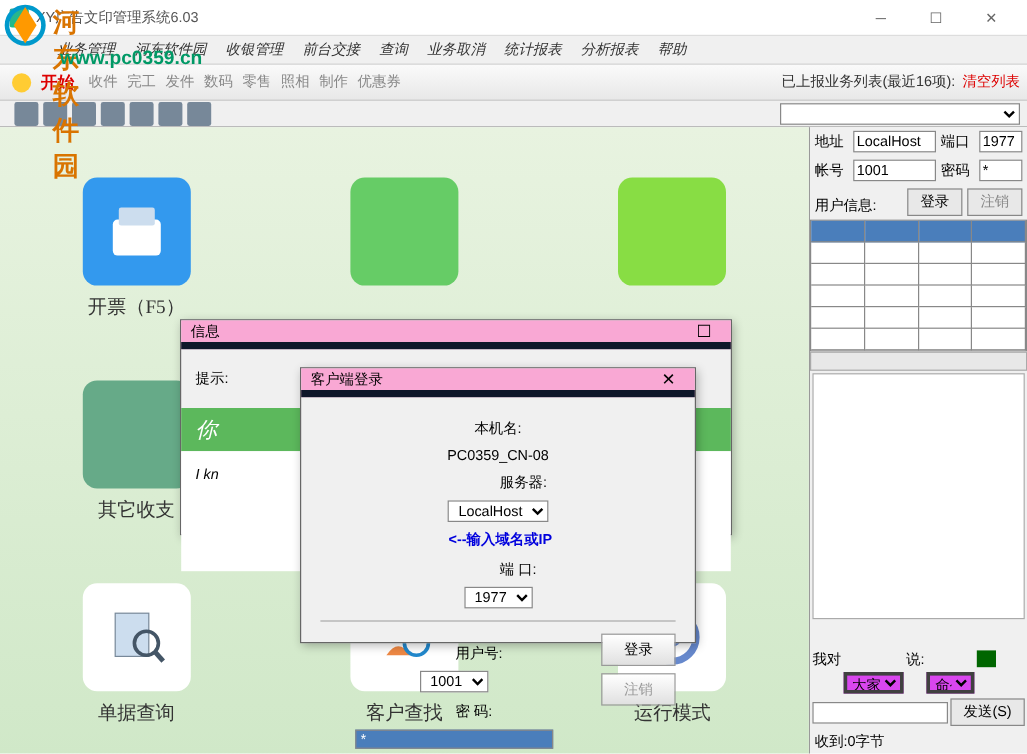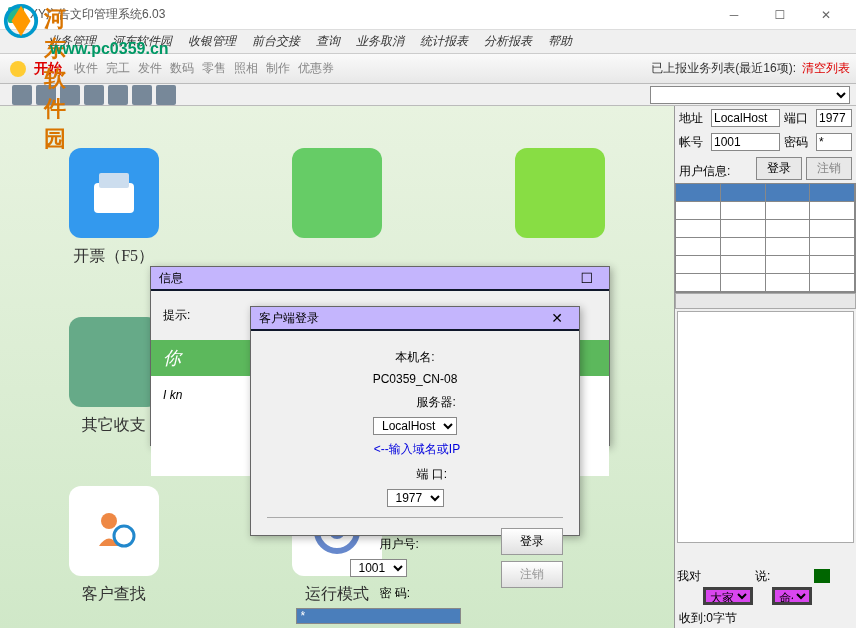--- a/index.html
+++ b/index.html
@@ -48,32 +48,32 @@
 .user-grid { border: 1px solid #888; background: #fff; }
 .user-grid-row { display: flex; height: 18px; }
 .user-grid-cell { flex: 1; border-right: 1px solid #888; border-bottom: 1px solid #888; }
 .user-grid-row.sel .user-grid-cell { background: #4a7ebb; }
 .scroll-bar { height: 16px; background: #e8e8e8; border: 1px solid #aaa; }
 .side-spacer { flex: 1; background: #fff; border: 1px solid #aaa; margin: 2px; }
 .chat-bar { display: flex; align-items: center; padding: 2px; gap: 2px; }
 .chat-select { border: 3px solid #404040; height: 18px; background: #d946ef; margin-top: 40px; }
 
 .dialog { position: absolute; background: #f0f0f0; border: 1px solid #666; box-shadow: 2px 2px 8px rgba(0,0,0,0.3); }
-.dialog-title { height: 24px; background: #c4b5fd; display: flex; align-items: center; padding: 0 8px; border-bottom: 2px solid #0f172a; }
+.dialog-title { height: 24px; background: #f9a8d4; display: flex; align-items: center; padding: 0 8px; border-bottom: 6px solid #0f172a; }
 .dialog-close { margin-left: auto; cursor: pointer; padding: 0 8px; font-size: 14px; }
 .info-dialog { top: 160px; left: 150px; width: 460px; height: 180px; z-index: 10; }
 .info-banner { background: #5cb85c; color: #fff; font-size: 18px; font-style: italic; padding: 6px 12px; font-family: serif; }
 .info-body { background: #fff; padding: 12px; height: 100px; }
 .info-hint { padding: 16px 12px; }
 .login-dialog { top: 200px; left: 250px; width: 330px; height: 230px; z-index: 20; }
 .login-body { padding: 10px 16px; }
 .login-row { display: flex; align-items: center; margin: 8px 0; gap: 6px; flex-direction: column; }
 .login-row label { min-width: 40px; margin-left: 43px; }
 .login-combo { flex: 1; border: 1px solid #888; height: 20px; background: #fff; padding: 0 4px; }
-.login-hint { color: #00d; margin-left: 4px; }
+.login-hint { color: #00d; margin-left: 4px; font-weight: bold; }
 .login-divider { border-top: 1px solid #aaa; margin: 10px 0; }
 .login-btn-col { display: flex; flex-direction: column; gap: 6px; }
 .login-btn { border: 1px solid #999; background: linear-gradient(#fff, #e0e0e0); padding: 4px 18px; cursor: pointer; }
 .login-btn.disabled { color: #999; }
 .pw-field { background: #4a7ebb; color: #fff; }
 </style>
 </head>
 <body>
 
 <div class="titlebar">
@@ -166,20 +166,30 @@
           <div class="app-icon-img" style="background:#ffaa44"></div>
           <span class="app-icon-label"></span>
         </div>
       <div class="app-icon">
           <div class="app-icon-img" style="background:#999"></div>
           <span class="app-icon-label"></span>
         </div>
       <div class="app-icon">
           <div class="app-icon-img" style="background:#fff">
             <svg width="60" height="60" viewBox="0 0 60 60">
+              <rect x="12" y="10" width="28" height="36" fill="#cde" stroke="#789"></rect>
+              <circle cx="38" cy="35" r="10" fill="none" stroke="#456" stroke-width="3"></circle>
+              <line x1="45" y1="42" x2="52" y2="50" stroke="#456" stroke-width="4"></line>
+            </svg>
+          </div>
+          <span class="app-icon-label">单据查询</span>
+        </div>
+      <div class="app-icon">
+          <div class="app-icon-img" style="background:#fff">
+            <svg width="60" height="60" viewBox="0 0 60 60">
               <circle cx="25" cy="20" r="8" fill="#e84"></circle>
               <path d="M15 45 Q25 30 35 45" fill="#e84"></path>
               <circle cx="40" cy="35" r="10" fill="none" stroke="#28c" stroke-width="3"></circle>
             </svg>
           </div>
           <span class="app-icon-label">客户查找</span>
         </div>
       <div class="app-icon">
           <div class="app-icon-img" style="background:#fff">
             <svg width="60" height="60" viewBox="0 0 60 60">
@@ -300,17 +310,21 @@
     </div>
     <div class="scroll-bar"></div>
     <div class="side-spacer"></div>
     <div class="chat-bar">
       <span>我对</span>
       <select class="chat-select" style="width:50px"><option>大家</option></select>
       <span>说:</span>
       <select class="chat-select" style="width:40px"><option>命令</option></select>
       <span style="width:16px;height:14px;background:#060"></span>
     </div>
+    <div class="chat-bar">
+      <input class="side-input" style="">
+      <button class="side-btn">发送(S)</button>
+    </div>
     <div class="side-row">
         <span>收到:0字节</span>
       </div>
   </div>
 </div>
 
 </body></html>

